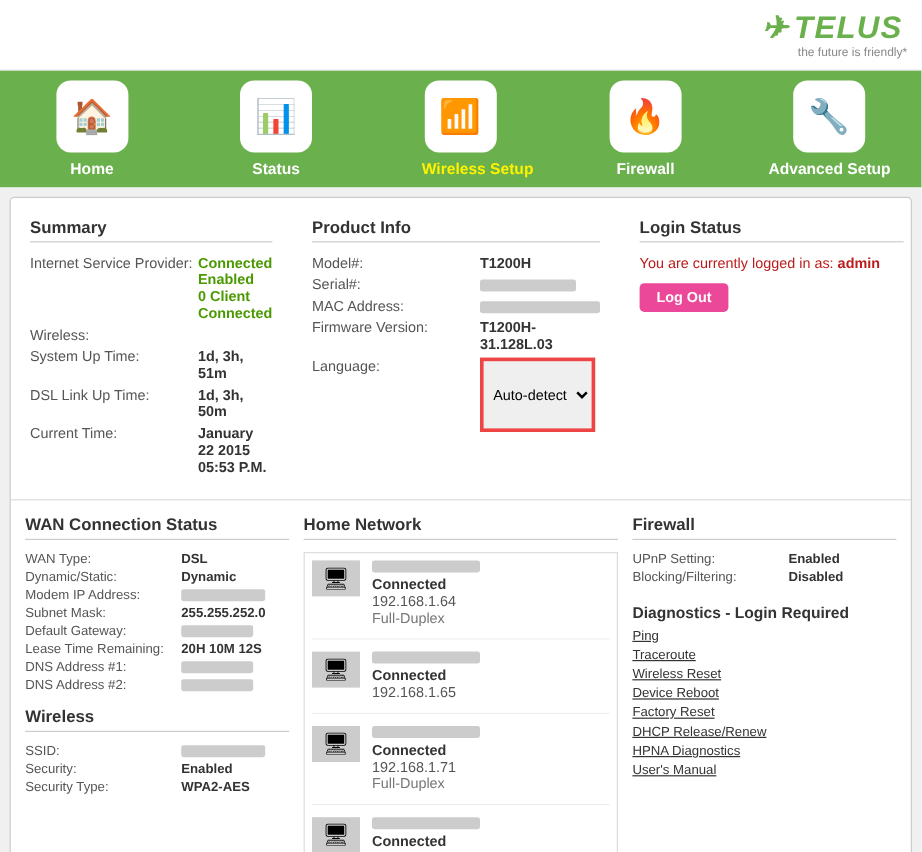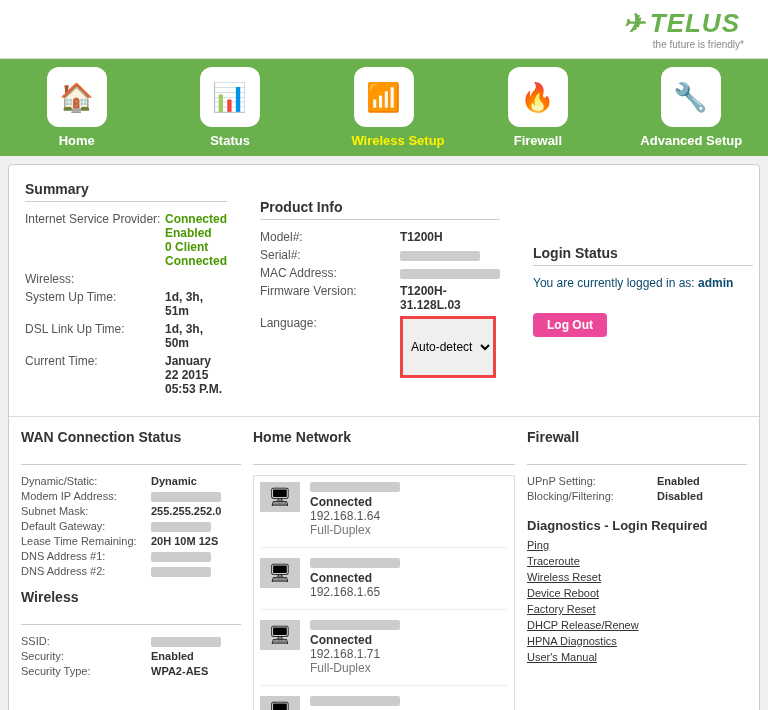--- a/index.html
+++ b/index.html
@@ -1,57 +1,57 @@
 <!DOCTYPE html>
 <html><head>
   <meta charset="utf-8">
   <style>
     * { box-sizing: border-box; margin: 0; padding: 0; }
     body { font-family: Arial, sans-serif; font-size: 12px; background: #f0f0f0; width: 768px; }
 
     
-    .header { background: white; padding: 8px 24px; display: flex; justify-content: flex-end; align-items: center; border-bottom: 1px solid #ddd; }
+    .header { background: white; padding: 8px 12px; display: flex; justify-content: flex-end; align-items: center; border-bottom: 1px solid #ddd; }
     .telus-logo { display: flex; flex-direction: column; align-items: flex-end; }
     .telus-logo .brand { font-size: 22px; font-weight: bold; color: #4a4a4a; letter-spacing: 1px; }
     .telus-logo .brand span { color: #6ab04c; font-style: italic; margin-right: 4px; font-size: 26px; }
     .telus-logo .tagline { font-size: 10px; color: #888; }
 
     
     .nav { background: #6ab04c; display: flex; justify-content: space-around; align-items: center; padding: 8px 0; }
     .nav-item { display: flex; flex-direction: column; align-items: center; cursor: pointer; min-width: 120px; }
     .nav-item .icon-circle { background: white; border-radius: 12px; width: 60px; height: 60px; display: flex; align-items: center; justify-content: center; margin-bottom: 6px; font-size: 28px; }
     .nav-item .nav-label { color: white; font-size: 13px; font-weight: bold; }
     .nav-item.active .nav-label { color: #fff200; margin-left: 28px; }
 
     
     .content { background: white; margin: 8px; padding: 0; border: 1px solid #ccc; border-radius: 4px; }
 
     
-    .summary-section { display: flex; padding: 16px; border-bottom: 1px solid #ddd; gap: 33px; align-items: center; }
+    .summary-section { display: flex; padding: 16px; border-bottom: 1px solid #ddd; gap: 33px; }
     .summary-block { flex: 1; }
     .summary-block h3 { font-size: 14px; font-weight: bold; margin-bottom: 10px; color: #333; border-bottom: 1px solid #ccc; padding-bottom: 4px; }
     .info-row { display: flex; margin-bottom: 4px; }
     .info-label { color: #555; min-width: 140px; }
     .info-value { font-weight: bold; color: #333; }
     .info-value.green { color: #4a9900; }
     .info-value.bold { font-weight: bold; }
 
     .login-status { min-width: 220px; }
-    .login-status p { margin-bottom: 23px; color: #0c4a6e; }
+    .login-status p { margin-bottom: 10px; color: #b91c1c; }
     .logout-btn { background: #ec4899; color: white; border: none; padding: 5px 14px; border-radius: 4px; cursor: pointer; font-size: 12px; font-weight: bold; }
 
     .lang-select { border: 3px solid #ef4444; padding: 20px 4px; font-size: 12px; }
 
     
     .bottom-section { display: flex; padding: 12px; gap: 12px; }
     .wan-block { flex: 0 0 220px; }
     .home-network-block { flex: 1; }
     .firewall-block { flex: 0 0 220px; }
 
-    .section-title { font-size: 14px; font-weight: bold; color: #333; border-bottom: 1px solid #ccc; padding-bottom: 19px; margin-bottom: 10px; }
+    .section-title { font-size: 14px; font-weight: bold; color: #333; border-bottom: 1px solid #ccc; padding-bottom: 4px; margin-bottom: 10px; }
     .section-sub { font-size: 13px; font-weight: bold; color: #333; margin-top: 16px; margin-bottom: 6px; }
 
     .data-row { display: flex; margin-bottom: 3px; }
     .data-label { color: #555; min-width: 130px; font-size: 11px; }
     .data-value { font-weight: bold; color: #333; font-size: 11px; }
 
     
     .home-network-scroll { border: 1px solid #ddd; height: 310px; overflow-y: auto; padding: 6px; }
     .network-item { display: flex; align-items: flex-start; margin-bottom: 10px; padding-bottom: 10px; border-bottom: 1px solid #eee; }
     .device-icon { width: 40px; height: 30px; background: #ccc; margin-right: 10px; flex-shrink: 0; display: flex; align-items: center; justify-content: center; font-size: 18px; }
@@ -160,20 +160,24 @@
       <p>You are currently logged in as: <strong>admin</strong></p>
       <button class="logout-btn">Log Out</button>
     </div>
 
   </div>
 
   <div class="bottom-section">
 
     <div class="wan-block">
       <div class="section-title">WAN Connection Status</div>
+      <div class="data-row">
+        <span class="data-label">WAN Type:</span>
+        <span class="data-value">DSL</span>
+      </div>
       <div class="data-row">
         <span class="data-label">Dynamic/Static:</span>
         <span class="data-value">Dynamic</span>
       </div>
       <div class="data-row">
         <span class="data-label">Modem IP Address:</span>
         <span class="data-value"><span class="blurred-bar" style="width:70px;"></span></span>
       </div>
       <div class="data-row">
         <span class="data-label">Subnet Mask:</span>

